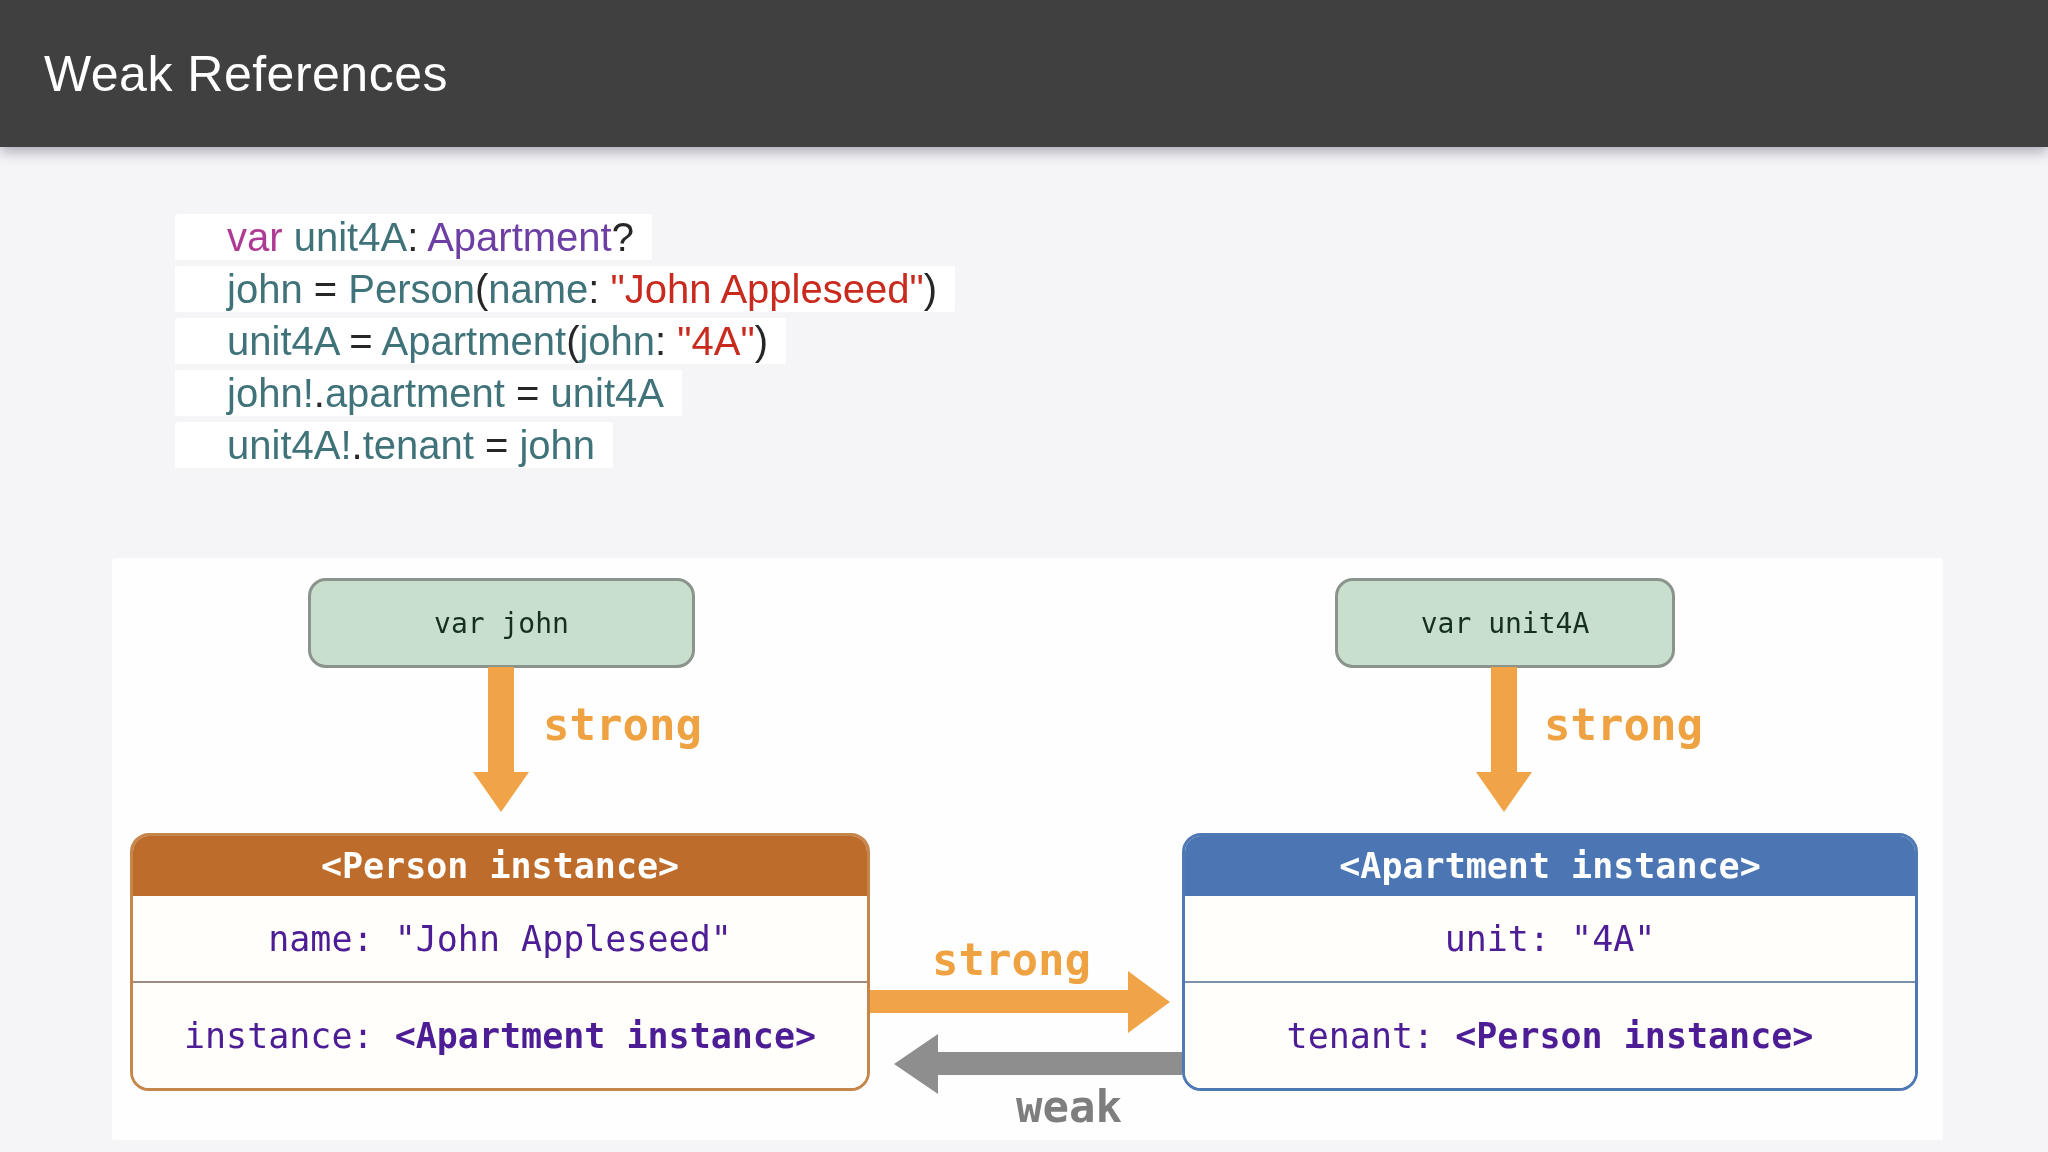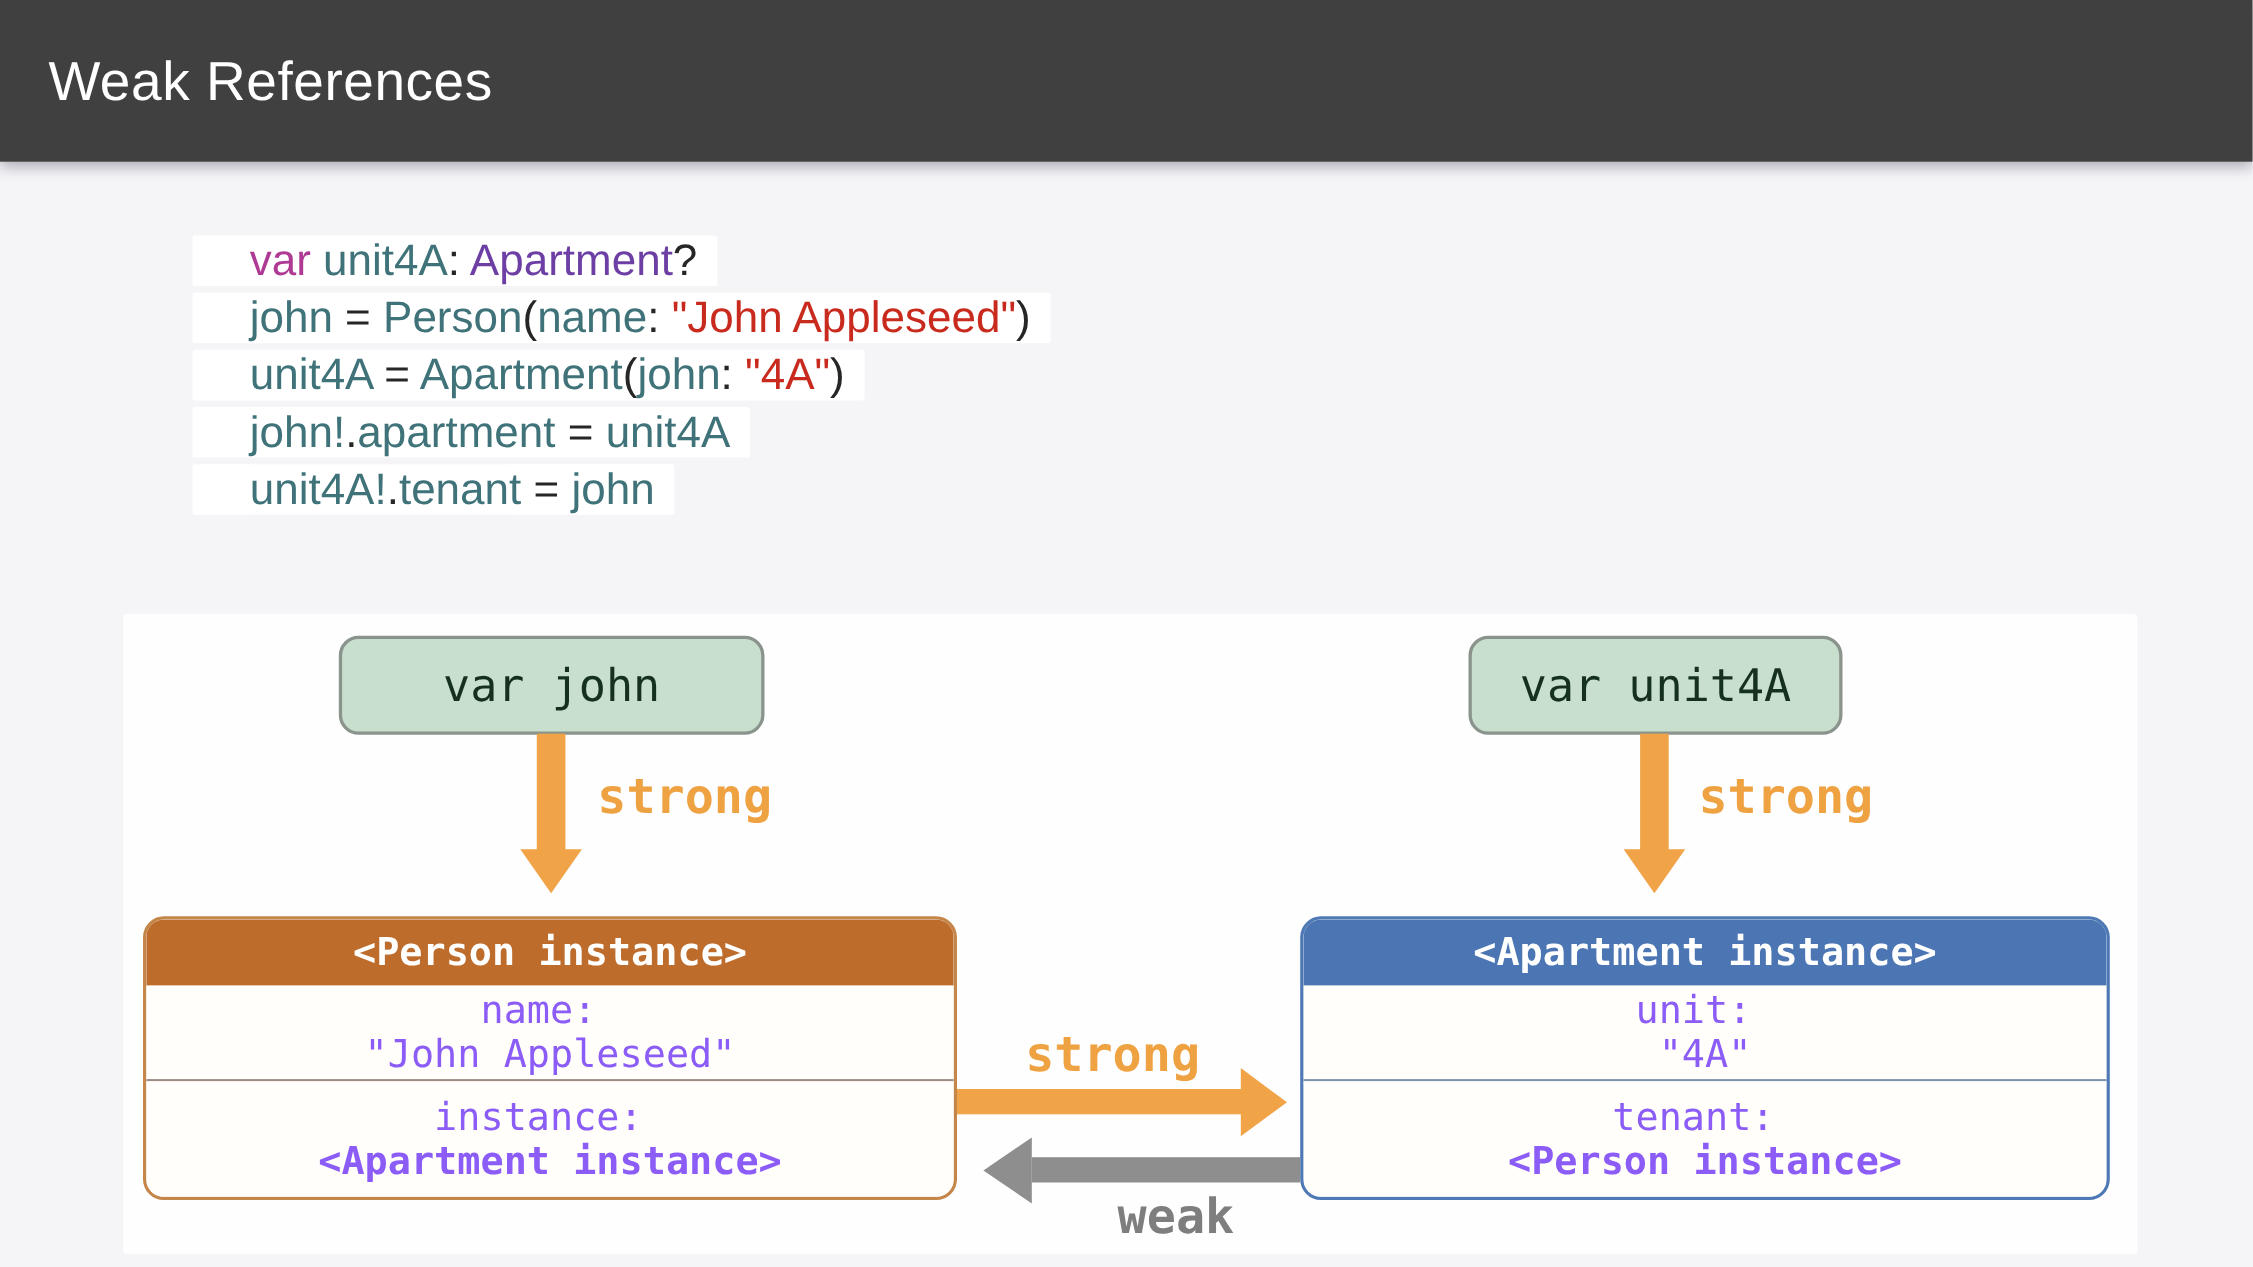--- a/index.html
+++ b/index.html
@@ -22,21 +22,21 @@
   .t-st{color:#C92A1E;}
   .t-pl{color:#262626;}
 
   
   .diagram-panel{position:absolute;left:112px;top:558px;width:1831px;height:582px;
                  background:#FEFEFE;border-radius:3px;}
 
   .var-box{position:absolute;background:#C9DFCE;border:3px solid #8A938C;border-radius:18px;
            display:flex;align-items:center;justify-content:center;
            font-family:"DejaVu Sans Mono","Liberation Mono",monospace;
-           font-size:41px;color:#16301F;box-sizing:border-box;}
+           font-size:28px;color:#16301F;box-sizing:border-box;}
   .var-john-box{left:308px;top:578px;width:387px;height:90px;}
   .var-unit4a-box{left:1335px;top:578px;width:340px;height:90px;}
 
   .rel-label{position:absolute;font-family:"DejaVu Sans Mono","Liberation Mono",monospace;
              font-weight:bold;font-size:44px;line-height:38px;}
   .orange-text{color:#EFA242;}
   .gray-text{color:#7E7E7E;}
 
   
   .shaft{position:absolute;background:#F0A347;}
@@ -55,21 +55,21 @@
   .inst-box{position:absolute;top:833px;height:258px;border-radius:19px;display:flex;
             flex-direction:column;overflow:hidden;box-sizing:border-box;
             font-family:"DejaVu Sans Mono","Liberation Mono",monospace;}
   .person-box{left:130px;width:740px;border:3px solid #C5864A;}
   .apartment-box{left:1182px;width:736px;border:3px solid #4F79B5;}
   .inst-header{height:60px;flex:0 0 60px;display:flex;align-items:center;justify-content:center;
                color:#FFFFFF;font-weight:bold;font-size:35px;}
   .person-header{background:#BE6C2B;}
   .apartment-header{background:#4B76B3;}
   .inst-row{display:flex;align-items:center;justify-content:center;font-size:35px;
-            color:#8b5cf6;background:#FFFEFB;white-space:pre;flex-direction:column;}
+            color:#4c1d95;background:#FFFEFB;white-space:pre;}
   .row-1{height:85px;flex:0 0 85px;}
   .row-2{flex:1;}
   .divider{height:2px;flex:0 0 2px;}
   .person-divider{background:#9D8B83;box-shadow:0 3px 0 #F8EFD4;}
   .apartment-divider{background:#7D91AD;box-shadow:0 3px 0 #E8EEF6;}
   .b{font-weight:bold;}
 </style>
 </head>
 <body>
 

